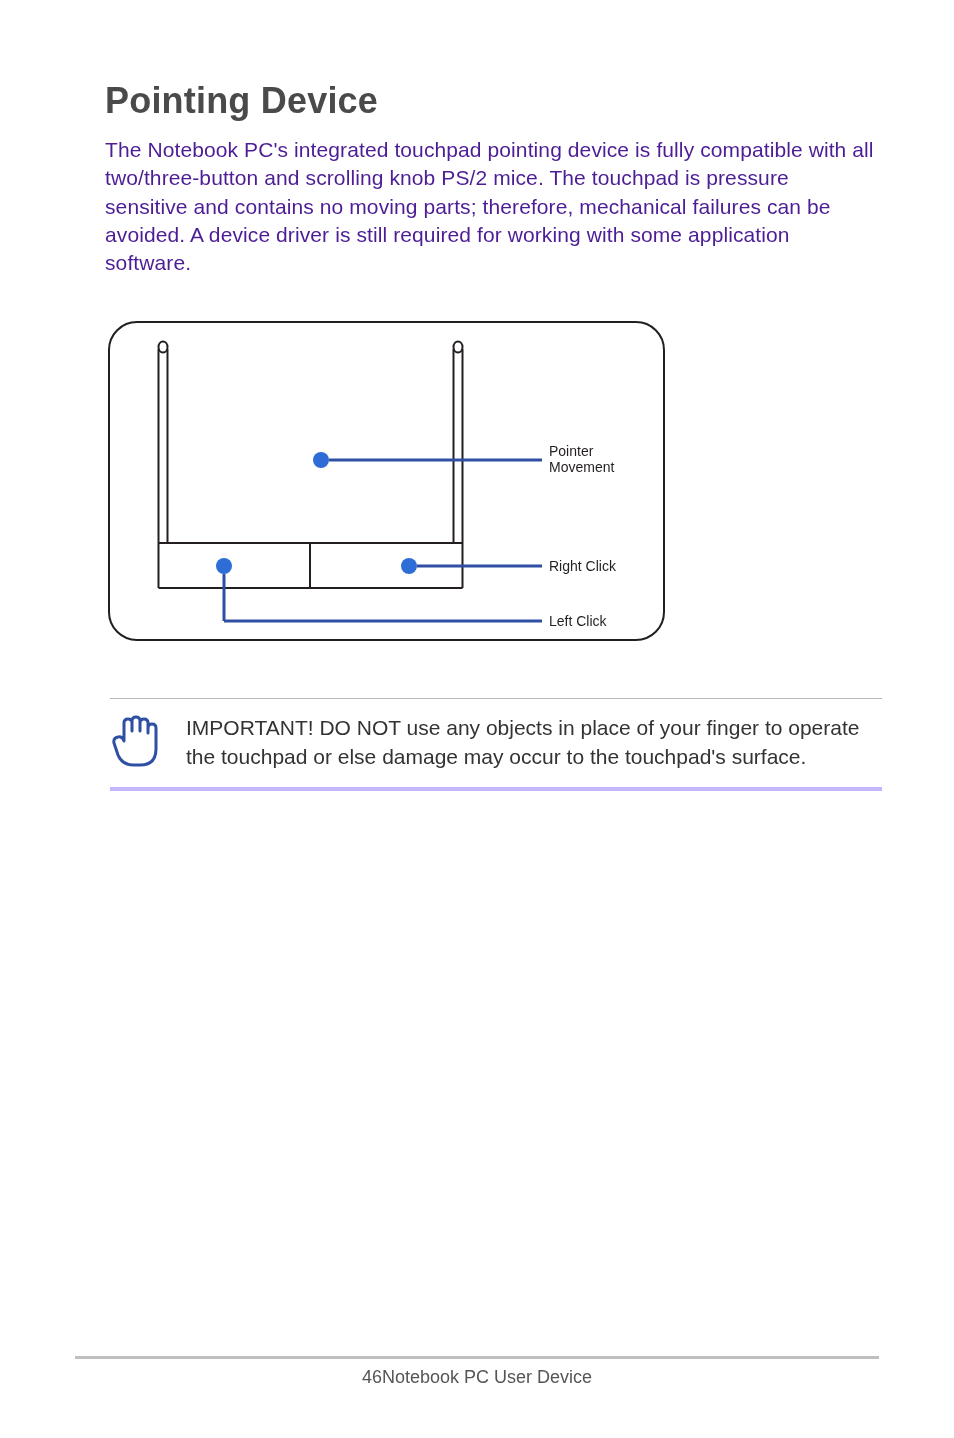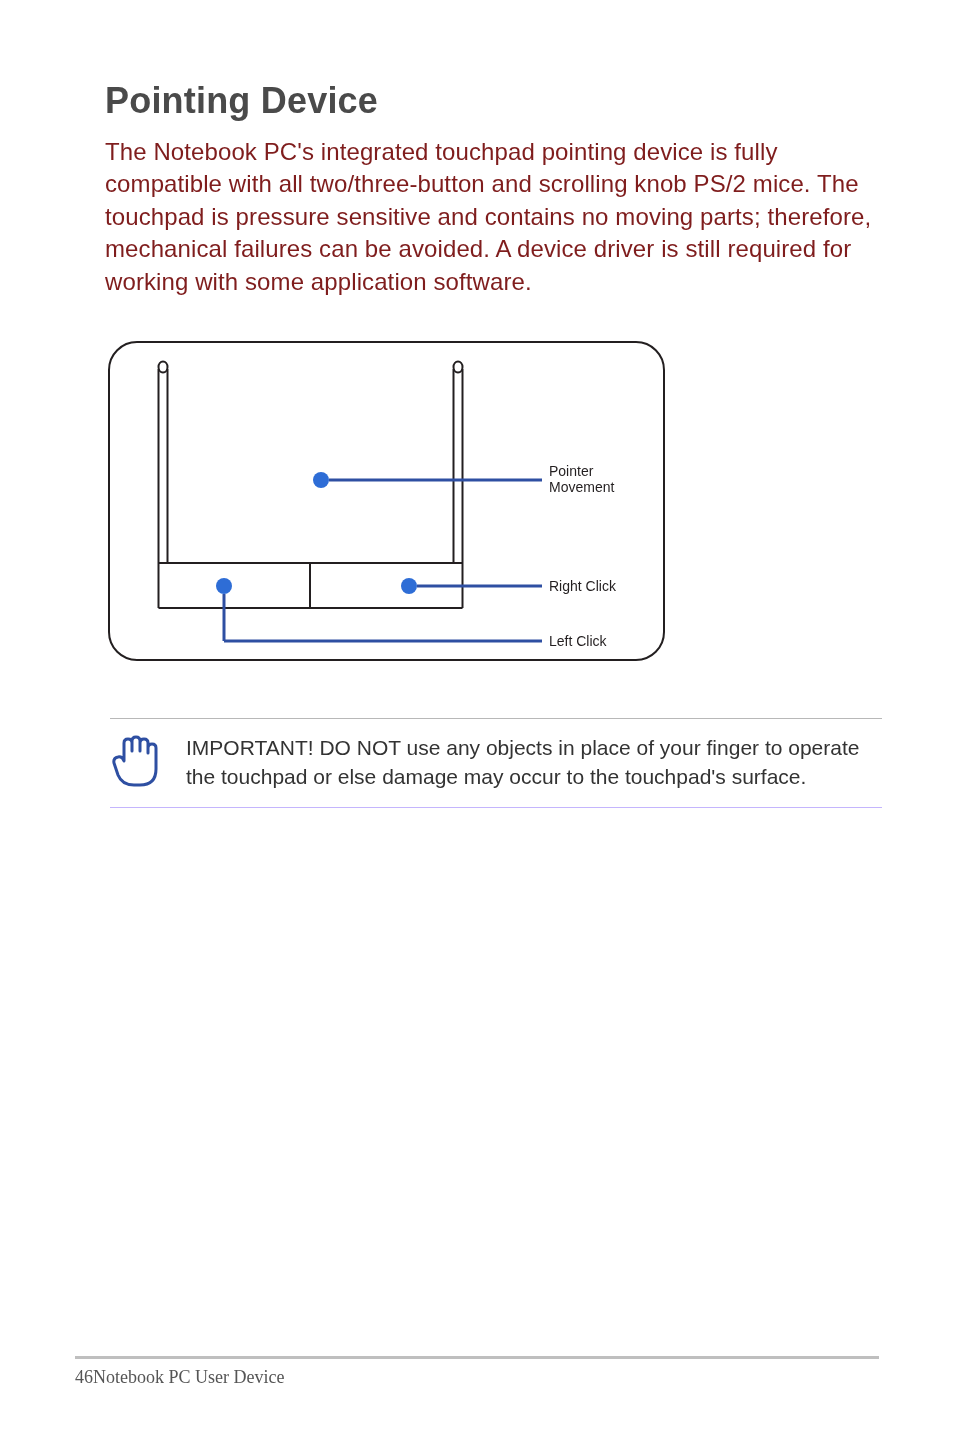--- a/index.html
+++ b/index.html
@@ -15,36 +15,36 @@
     padding: 80px 80px 0 105px;
   }
   .heading {
     font-size: 36px;
     font-weight: 800;
     color: #4a4a4a;
     margin-bottom: 14px;
     letter-spacing: 0.2px;
   }
   .body-text {
-    font-size: 24px;
+    font-size: 21px;
     line-height: 1.35;
-    color: #7f1d1d;
+    color: #4c1d95;
     margin-bottom: 40px;
     letter-spacing: 0.1px;
   }
   .diagram-wrap {
     width: 563px;
     margin-bottom: 50px;
   }
   .note-block {
     display: flex;
     align-items: flex-start;
     gap: 28px;
     border-top: 1px solid #b8b8b8;
-    border-bottom: 1px solid #c4b5fd;
+    border-bottom: 4px solid #c4b5fd;
     padding: 14px 0 12px 0;
     margin-left: 5px;
     margin-right: -8px;
   }
   .note-icon {
     flex: 0 0 48px;
     padding-top: 2px;
   }
   .note-text {
     font-size: 21px;
@@ -52,24 +52,23 @@
     color: #333;
   }
   .footer {
     position: absolute;
     left: 75px;
     right: 75px;
     bottom: 50px;
     border-top: 3px solid #bfbfbf;
     padding-top: 8px;
     display: flex;
-    justify-content: flex-start;
+    justify-content: center;
     font-size: 18px;
     color: #555;
-    font-family: Liberation Serif, serif;
   }
   .diagram-label {
     font-family: "Segoe UI", Arial, sans-serif;
     font-size: 14px;
     fill: #231f20;
   }
 </style>
 </head>
 <body>
 

